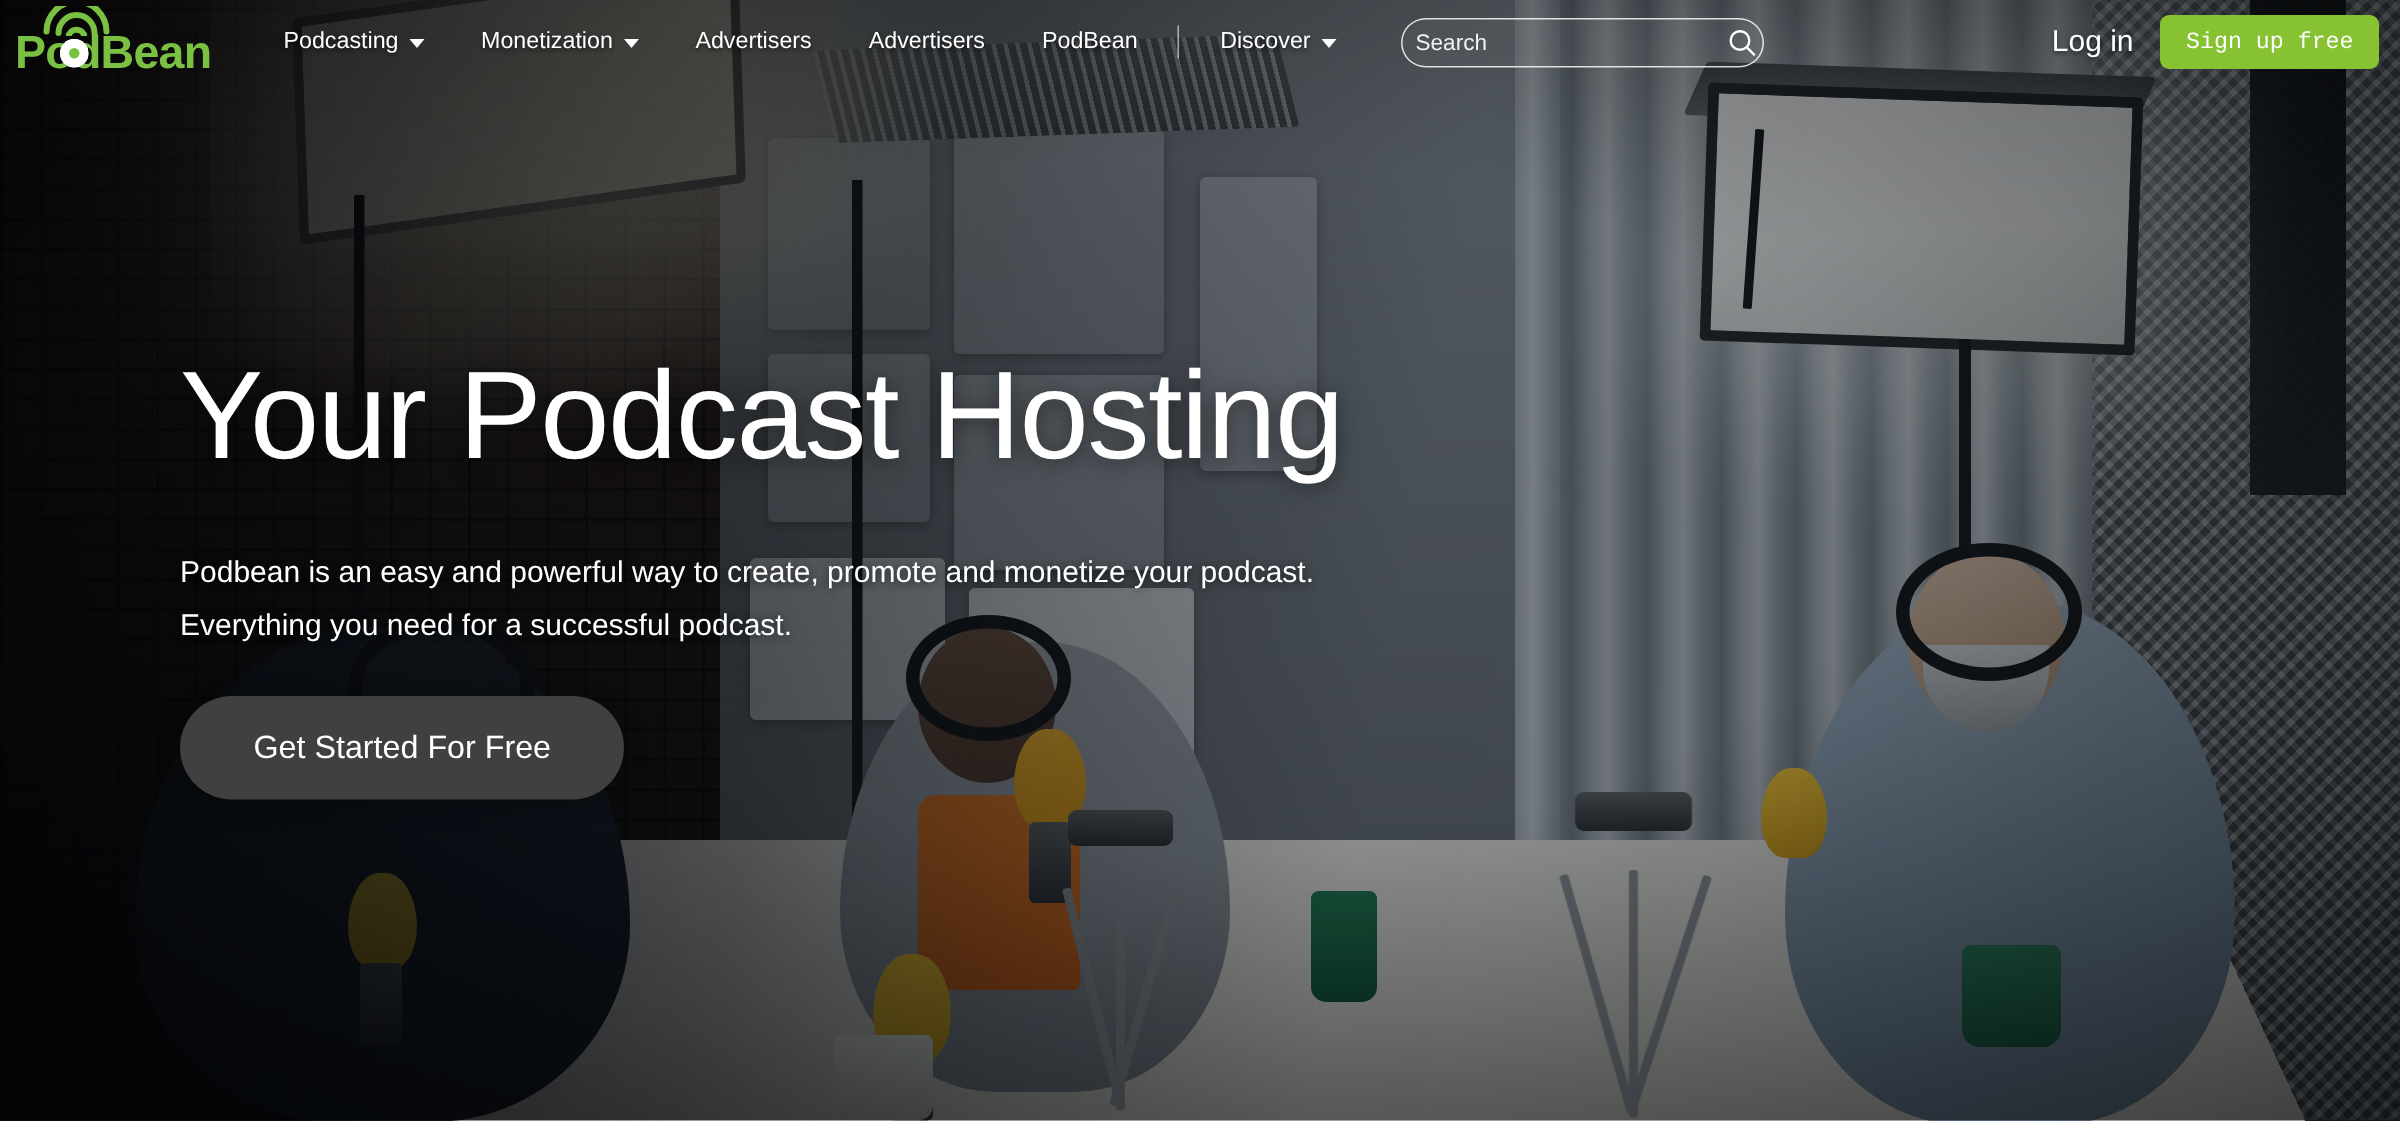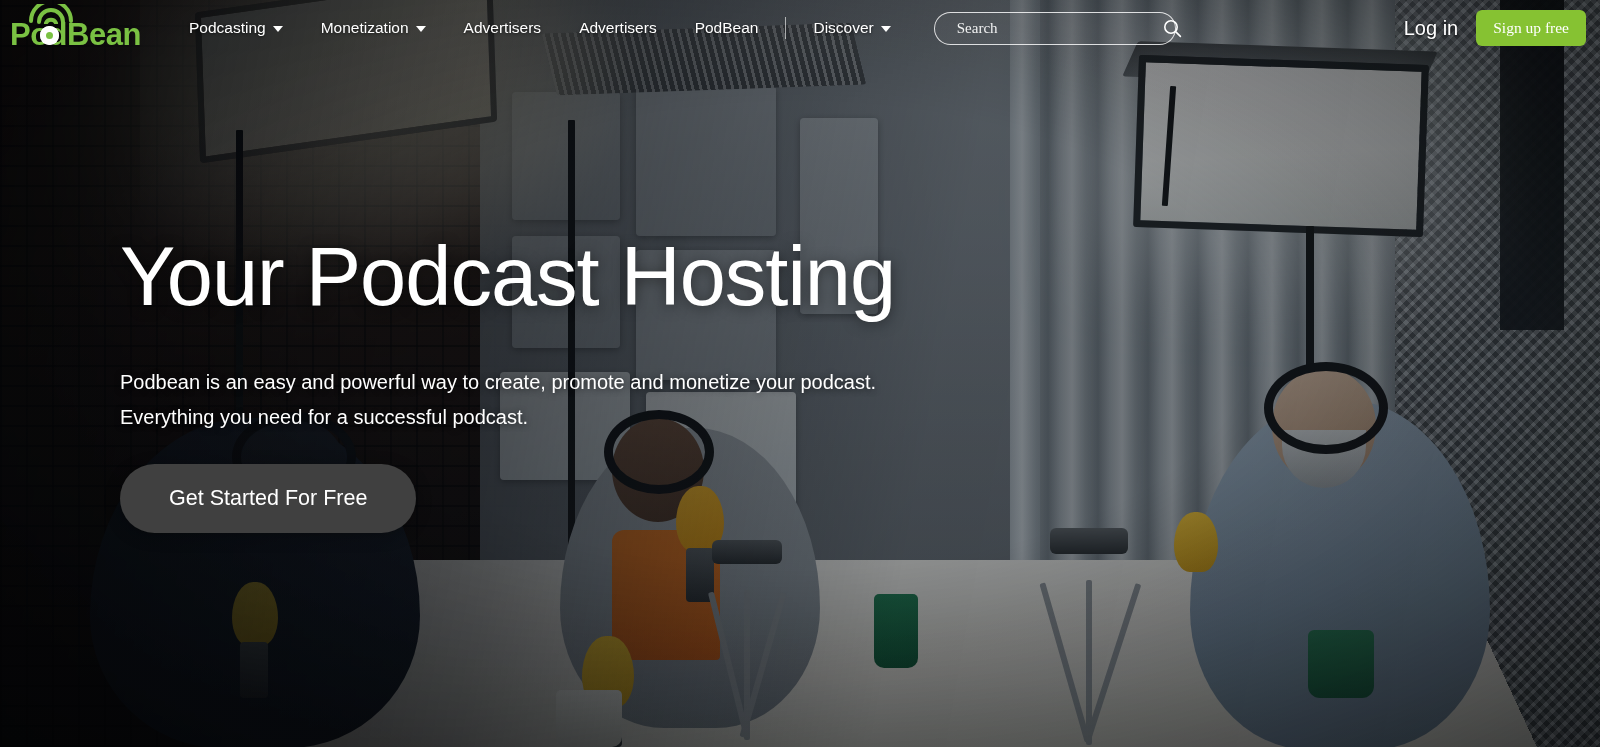--- a/index.html
+++ b/index.html
@@ -221,38 +221,38 @@
   .search {
     position:relative; margin-left:24px;
     width:242px; height:33px;
     border:1.5px solid rgba(255,255,255,.82);
     border-radius:17px;
     display:flex; align-items:center;
     background:rgba(255,255,255,.04);
   }
   .search input {
     flex:1; border:0; background:transparent; outline:none;
-    color:#ffffff; font-size:15px; padding:0 22px;
-    font-family:Liberation Serif, serif;
+    color:#ffffff; font-size:15px; padding:0 9px;
+    font-family:Liberation Sans, sans-serif;
   }
   .search input::placeholder { color:rgba(255,255,255,.92); }
   .search-icon { margin-right:13px; display:flex; }
 
   .header-right {
     margin-left:auto; display:flex; align-items:center; gap:18px; margin-right:14px;
   }
   .login {
     color:#ffffff; font-size:20px; text-decoration:none;
     text-shadow:0 1px 3px rgba(0,0,0,.6); cursor:pointer;
   }
   .signup {
     background:#86c232; color:#ffffff;
     font-size:15.5px; border:0; border-radius:6px;
     padding:9px 17px; cursor:pointer;
-    font-family:Liberation Serif, serif;
+    font-family:Liberation Mono, monospace;
   }
 
   
   .hero-copy {
     position:absolute; left:120px; top:228px; z-index:30; width:920px;
   }
   .hero-title {
     color:#ffffff;
     font-size:83px; font-weight:normal; line-height:1.19;
     letter-spacing:-1px;

